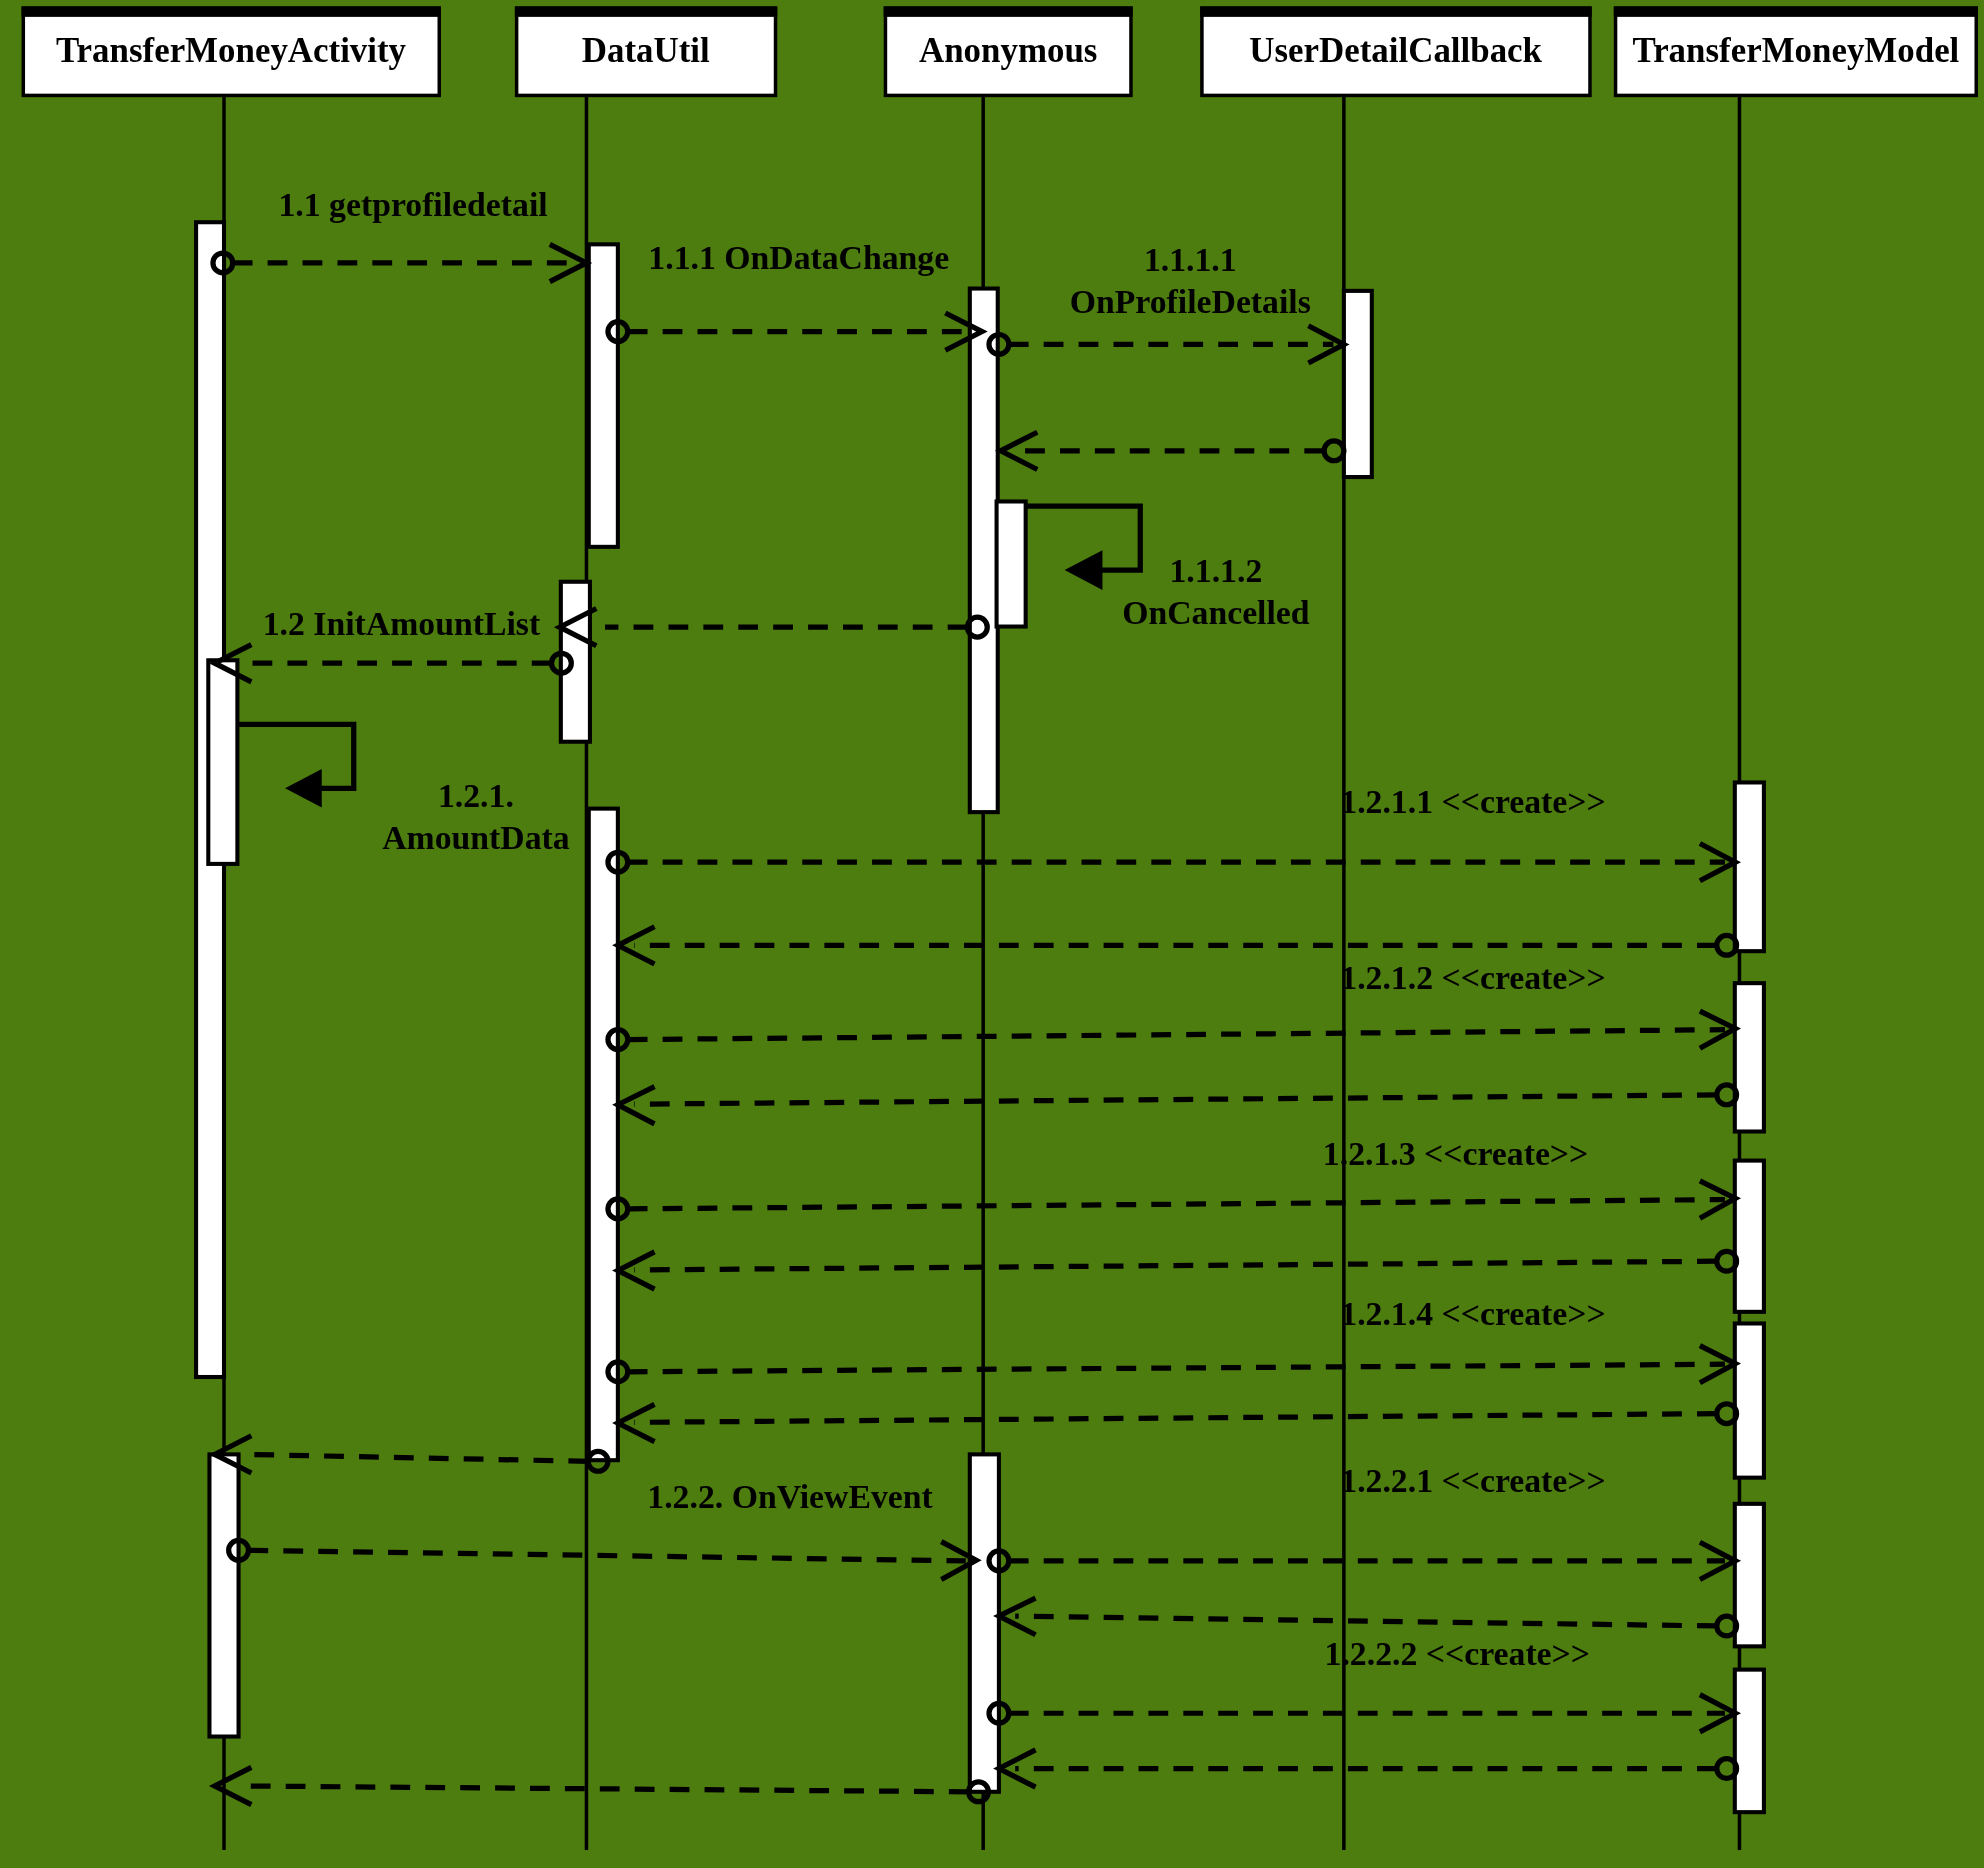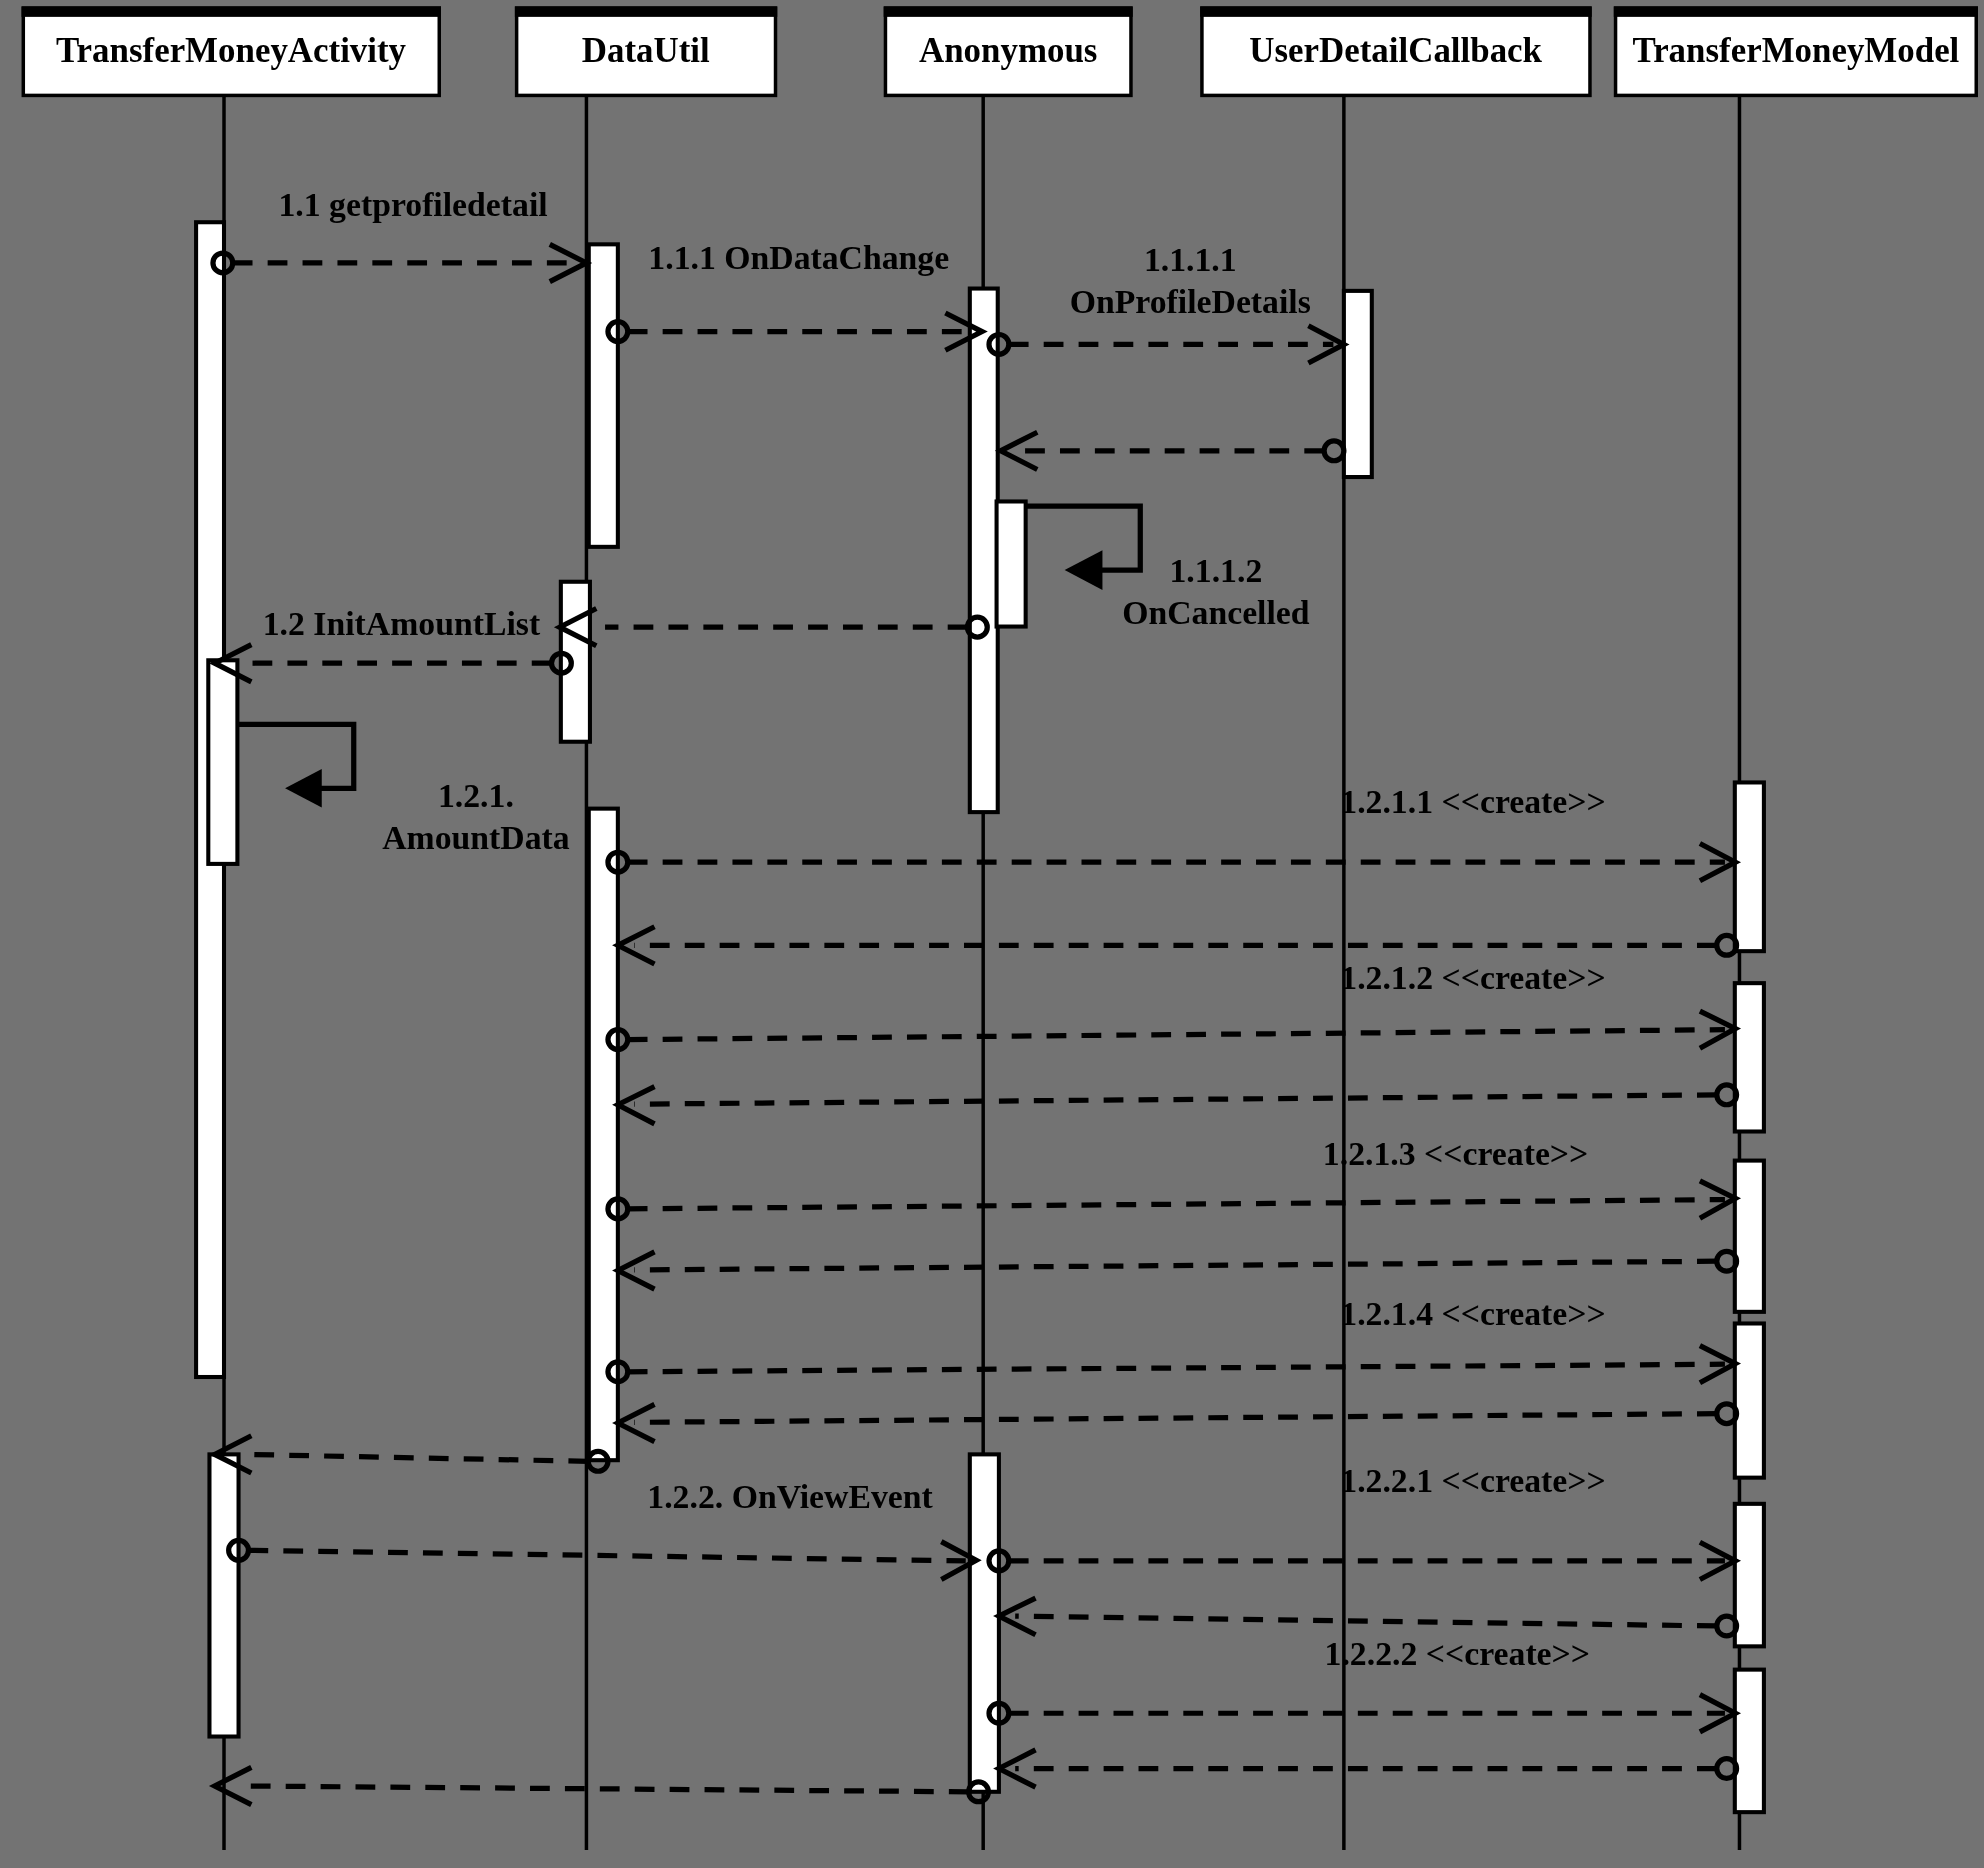--- a/index.html
+++ b/index.html
@@ -1,17 +1,17 @@
 <!DOCTYPE html>
 <html style="font-size:9.3px"><head>
 <meta charset="utf-8">
 <style>
   html,body{margin:0;padding:0;background:#ffffff;}
   body{font-family:"Liberation Serif", serif;}
-  #diagram-root{position:relative;width:1985px;height:1868px;background:#737373;}
+  #diagram-root{position:relative;width:1985px;height:1868px;background:#4d7c0f;}
   svg#seq{display:block;width:1985px;height:1868px;}
   .lifeline-box{fill:#ffffff;stroke:#000000;stroke-width:6;}
   .lifeline-box-top{fill:#000000;}
   .lifeline-line{stroke:#000000;stroke-width:6;}
   .activation{fill:#ffffff;stroke:#000000;stroke-width:7;}
   .msg-dash{stroke:#000000;stroke-width:9;stroke-dasharray:34 26;fill:none;}
   .msg-solid{stroke:#000000;stroke-width:9;fill:none;}
   .head-label{font-family:"Liberation Serif", serif;font-weight:bold;font-size:60px;fill:#000;text-anchor:middle;dominant-baseline:middle;}
   .msg-label{font-family:"Liberation Serif", serif;font-weight:bold;font-size:58px;fill:#000;text-anchor:middle;}
   .arrow-open{fill:none;stroke:#000;stroke-width:9;}

